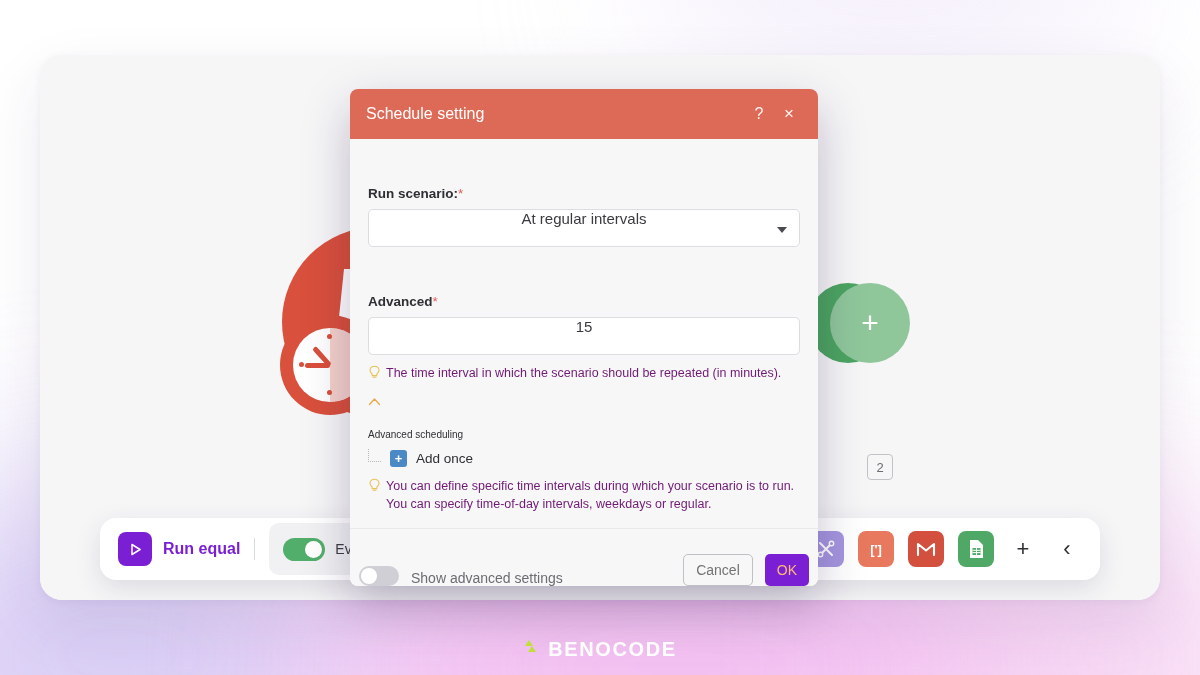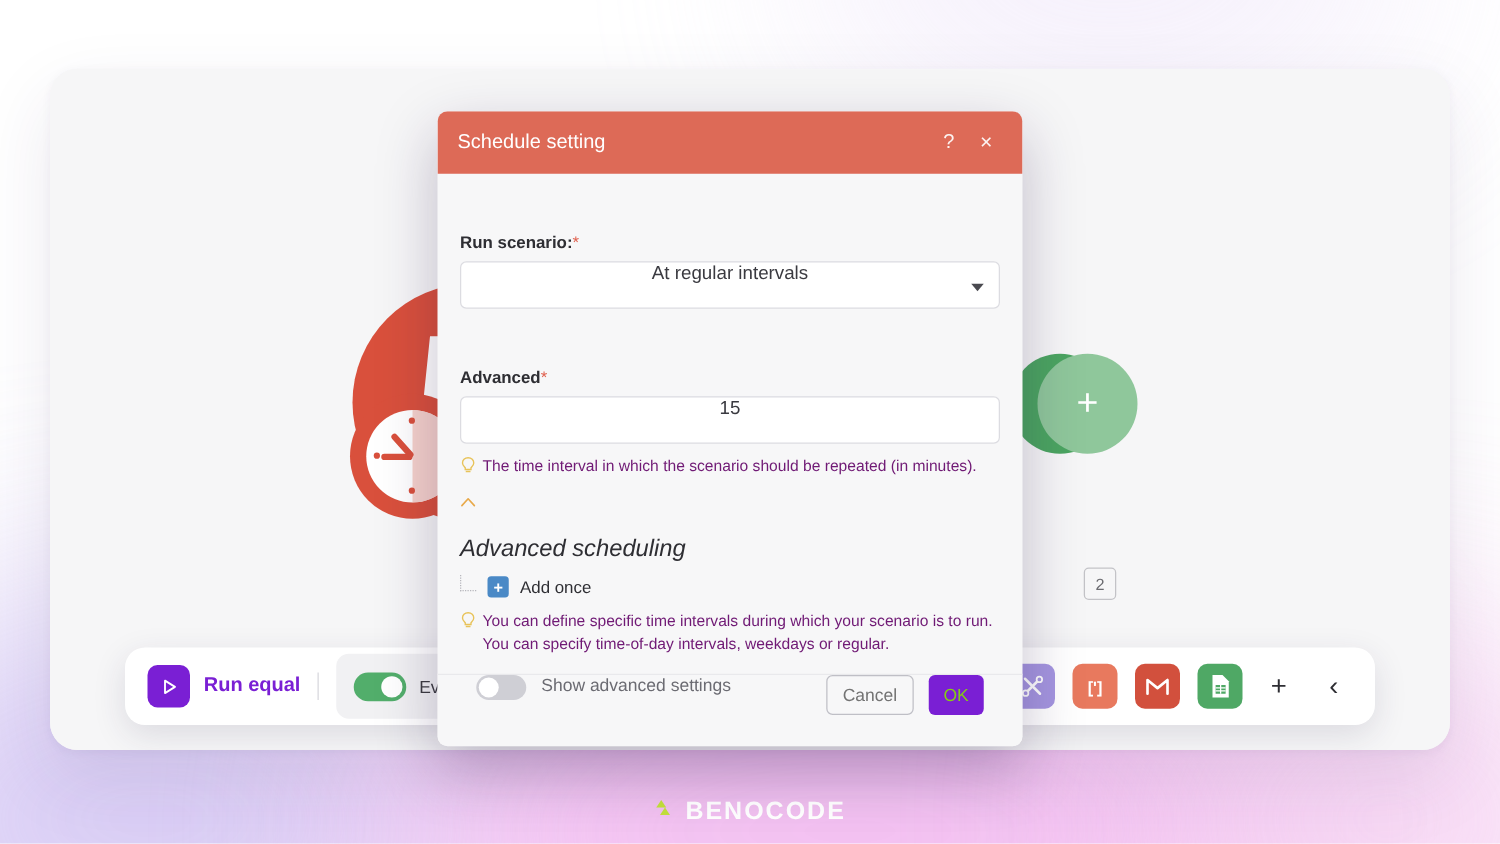--- a/index.html
+++ b/index.html
@@ -291,21 +291,21 @@
   .hint {
     display: flex; gap: 5px;
     margin-top: 9px;
     font-size: 12.5px; line-height: 1.45;
     color: #701a75;
   }
   .hint .ico { flex: 0 0 13px; margin-top: 1px; }
 
   .section-title {
     margin-top: 16px;
-    font-size: 19px; color: #2e2e33; font-style: italic;
+    font-size: 10px; color: #2e2e33;
   }
 
   .add-item-row {
     display: flex; align-items: center; gap: 9px;
     margin-top: 9px;
   }
   .tree-stub {
     width: 13px; height: 13px;
     border-left: 1px dotted #b7b7bd;
     border-bottom: 1px dotted #b7b7bd;
@@ -320,22 +320,22 @@
     display: flex; align-items: center; justify-content: center;
     line-height: 1;
   }
   .add-item-label { font-size: 13.5px; color: #2e2e33; }
 
   #dialog-footer {
     margin-top: 14px;
     height: 58px;
     border-top: 1px solid #e9e9ec;
     background: #f7f7f8;
-    display: flex; align-items: flex-start;
-    padding: 0 31px;
+    display: flex; align-items: flex-end;
+    padding: 0 9px;
     gap: 12px;
   }
   .adv-toggle {
     width: 40px; height: 20px;
     border-radius: 10px;
     background: #cfcfd5;
     position: relative;
     flex: 0 0 auto;
   }
   .adv-toggle .knob {
@@ -354,21 +354,21 @@
   }
   .btn-cancel {
     min-width: 66px; padding: 0 12px;
     background: #f7f7f8;
     border: 1px solid #bfbfc6;
     color: #737373;
   }
   .btn-ok {
     min-width: 40px; padding: 0 12px;
     background: #7a1fd4;
-    color: #84cc16;
+    color: #fdba74;
   }
 
   
   #brand {
     position: absolute;
     left: 0; right: 0; bottom: 14px;
     display: flex; justify-content: center;
     gap: 7px;
   }
   #brand .mark { display: block; }

